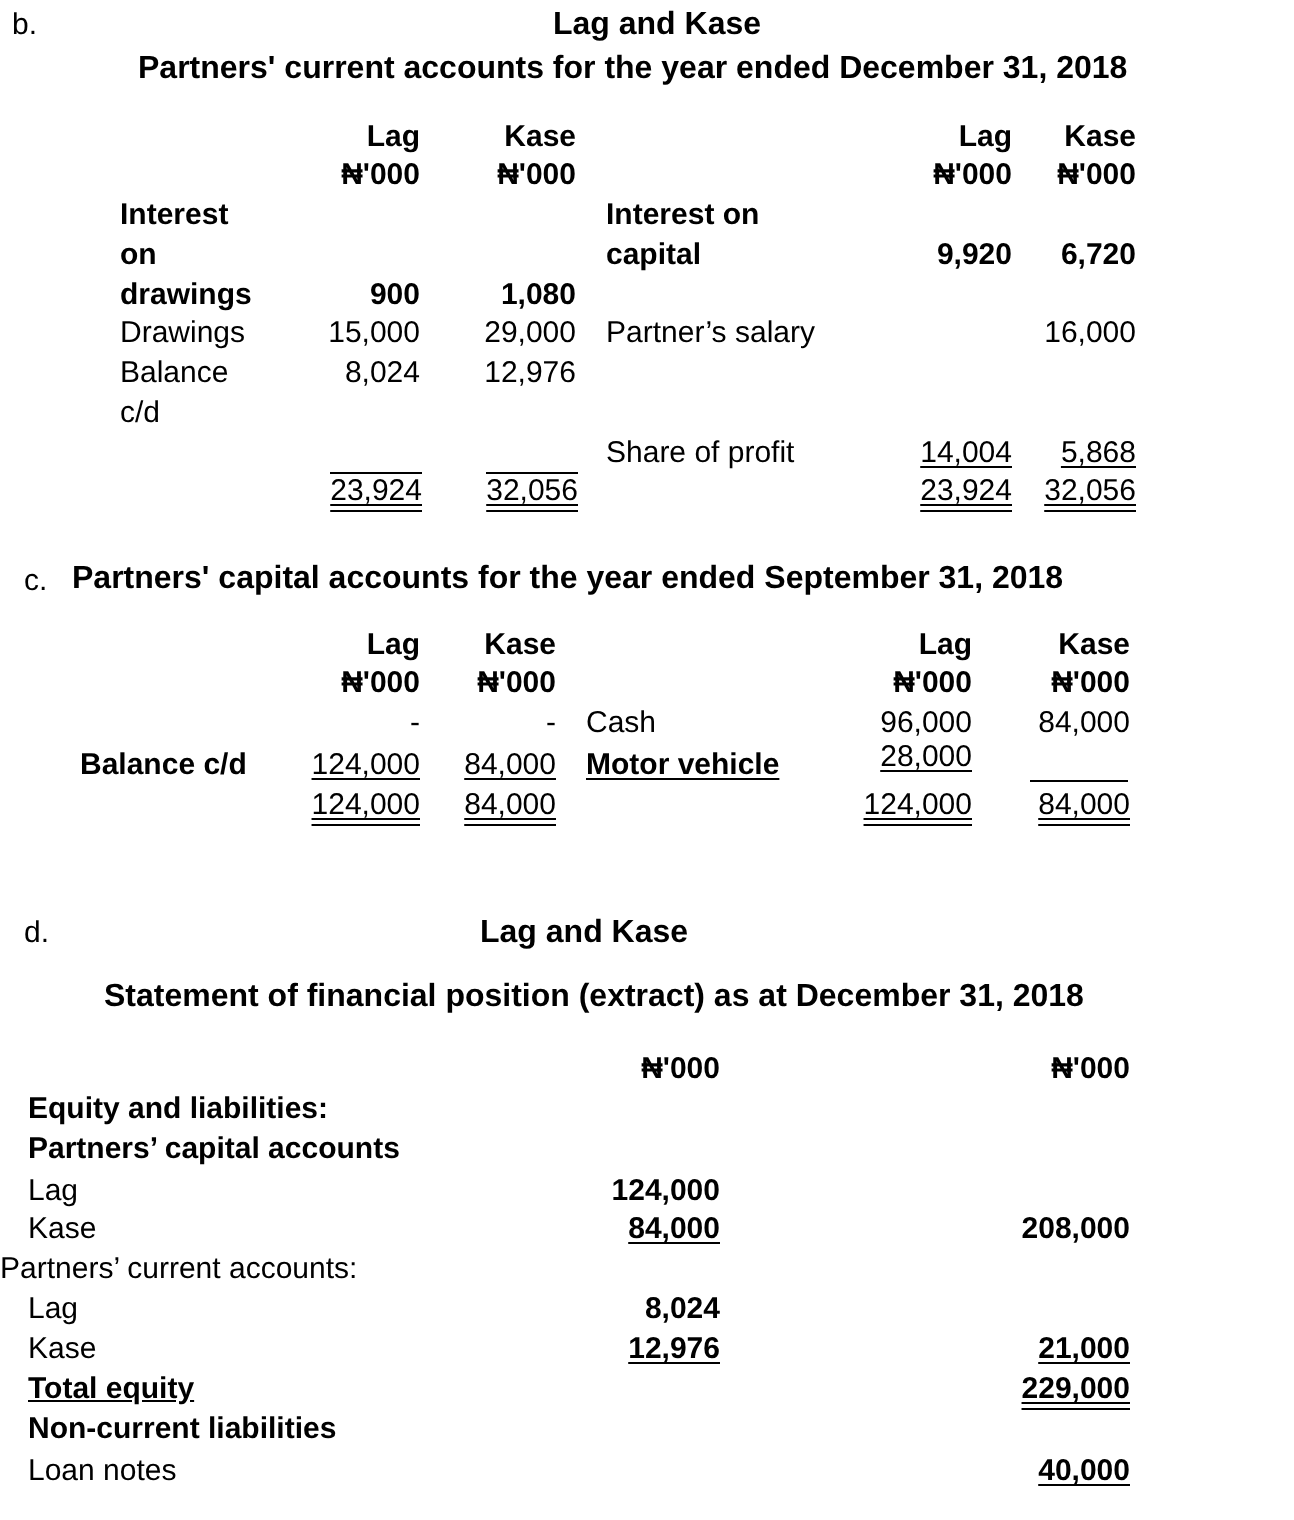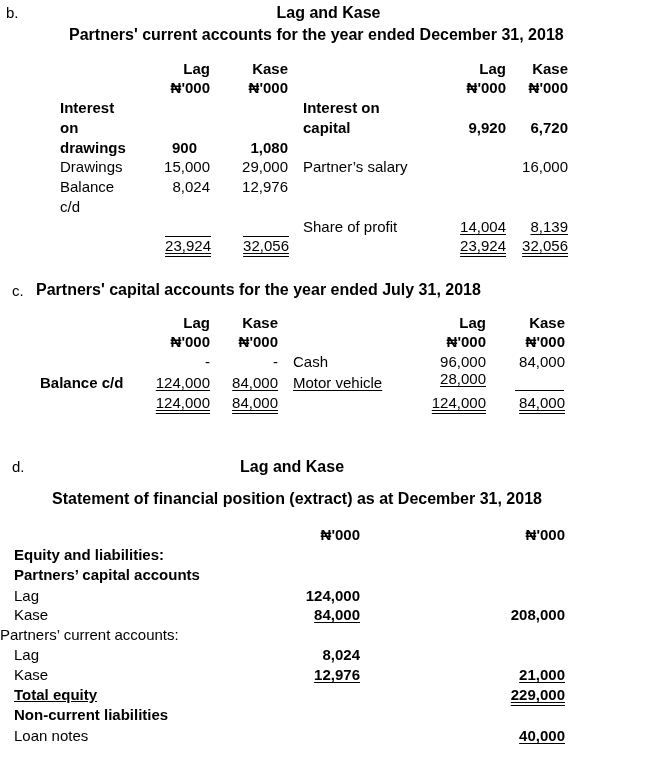--- a/index.html
+++ b/index.html
@@ -30,21 +30,21 @@
   <div class="abs b r" style="left:218px;width:70px;top:79px;">₦'000</div>
 
   <div class="abs b r" style="left:436px;width:70px;top:60px;">Lag</div>
   <div class="abs b r" style="left:498px;width:70px;top:60px;">Kase</div>
   <div class="abs b r" style="left:436px;width:70px;top:79px;">₦'000</div>
   <div class="abs b r" style="left:498px;width:70px;top:79px;">₦'000</div>
 
   <div class="abs b" style="left:60px;top:99px;">Interest</div>
   <div class="abs b" style="left:60px;top:119px;">on</div>
   <div class="abs b" style="left:60px;top:139px;">drawings</div>
-  <div class="abs b r" style="left:127px;width:70px;top:139px;">900</div>
+  <div class="abs b r" style="left:140px;width:70px;top:139px;">900</div>
   <div class="abs b r" style="left:218px;width:70px;top:139px;">1,080</div>
 
   <div class="abs" style="left:60px;top:158px;">Drawings</div>
   <div class="abs r" style="left:140px;width:70px;top:158px;">15,000</div>
   <div class="abs r" style="left:218px;width:70px;top:158px;">29,000</div>
 
   <div class="abs" style="left:60px;top:178px;">Balance</div>
   <div class="abs" style="left:60px;top:198px;">c/d</div>
   <div class="abs r" style="left:140px;width:70px;top:178px;">8,024</div>
   <div class="abs r" style="left:218px;width:70px;top:178px;">12,976</div>
@@ -53,51 +53,51 @@
   <div class="abs b" style="left:303px;top:119px;">capital</div>
   <div class="abs b r" style="left:436px;width:70px;top:119px;">9,920</div>
   <div class="abs b r" style="left:498px;width:70px;top:119px;">6,720</div>
 
   <div class="abs" style="left:303px;top:158px;">Partner’s salary</div>
   <div class="abs r" style="left:436px;width:70px;top:158px;"></div>
   <div class="abs r" style="left:498px;width:70px;top:158px;">16,000</div>
 
   <div class="abs" style="left:303px;top:218px;">Share of profit</div>
   <div class="abs r" style="left:436px;width:70px;top:218px;"><span class="u">14,004</span></div>
-  <div class="abs r" style="left:498px;width:70px;top:218px;"><span class="u">8,139</span></div>
+  <div class="abs r" style="left:498px;width:70px;top:218px;"><span class="u">5,868</span></div>
 
   <div class="abs r" style="left:160px;width:51px;top:236px;"><span class="ol uu" style="display:inline-block;line-height:17px;">23,924</span></div>
   <div class="abs r" style="left:238px;width:51px;top:236px;"><span class="ol uu" style="display:inline-block;line-height:17px;">32,056</span></div>
   <div class="abs r" style="left:436px;width:70px;top:237px;"><span class="uu">23,924</span></div>
   <div class="abs r" style="left:498px;width:70px;top:237px;"><span class="uu">32,056</span></div>
 </div>
 
 <div>
   <div class="abs sec" style="left:12px;top:282px;">c.</div>
-  <div class="abs title" style="left:36px;top:281px;">Partners' capital accounts for the year ended July 31, 2018</div>
+  <div class="abs title" style="left:36px;top:281px;">Partners' capital accounts for the year ended September 31, 2018</div>
 
   <div class="abs b r" style="left:140px;width:70px;top:314px;">Lag</div>
   <div class="abs b r" style="left:208px;width:70px;top:314px;">Kase</div>
   <div class="abs b r" style="left:140px;width:70px;top:333px;">₦'000</div>
   <div class="abs b r" style="left:208px;width:70px;top:333px;">₦'000</div>
   <div class="abs b r" style="left:416px;width:70px;top:314px;">Lag</div>
   <div class="abs b r" style="left:495px;width:70px;top:314px;">Kase</div>
   <div class="abs b r" style="left:416px;width:70px;top:333px;">₦'000</div>
   <div class="abs b r" style="left:495px;width:70px;top:333px;">₦'000</div>
 
   <div class="abs r" style="left:140px;width:70px;top:353px;">-</div>
   <div class="abs r" style="left:208px;width:70px;top:353px;">-</div>
   <div class="abs b" style="left:40px;top:374px;">Balance c/d</div>
   <div class="abs r" style="left:140px;width:70px;top:374px;"><span class="u">124,000</span></div>
   <div class="abs r" style="left:208px;width:70px;top:374px;"><span class="u">84,000</span></div>
 
   <div class="abs" style="left:293px;top:353px;">Cash</div>
   <div class="abs r" style="left:416px;width:70px;top:353px;">96,000</div>
   <div class="abs r" style="left:495px;width:70px;top:353px;">84,000</div>
-  <div class="abs" style="left:293px;top:374px;"><span class="u">Motor vehicle</span></div>
+  <div class="abs" style="left:293px;top:374px;font-weight:bold;"><span class="u">Motor vehicle</span></div>
   <div class="abs r" style="left:416px;width:70px;top:370px;"><span class="u">28,000</span></div>
   <div class="abs" style="left:515px;width:49px;top:390px;border-top:1.3px solid #000;"></div>
 
   <div class="abs r" style="left:140px;width:70px;top:394px;"><span class="uu">124,000</span></div>
   <div class="abs r" style="left:208px;width:70px;top:394px;"><span class="uu">84,000</span></div>
   <div class="abs r" style="left:416px;width:70px;top:394px;"><span class="uu">124,000</span></div>
   <div class="abs r" style="left:495px;width:70px;top:394px;"><span class="uu">84,000</span></div>
 </div>
 
 <div>

